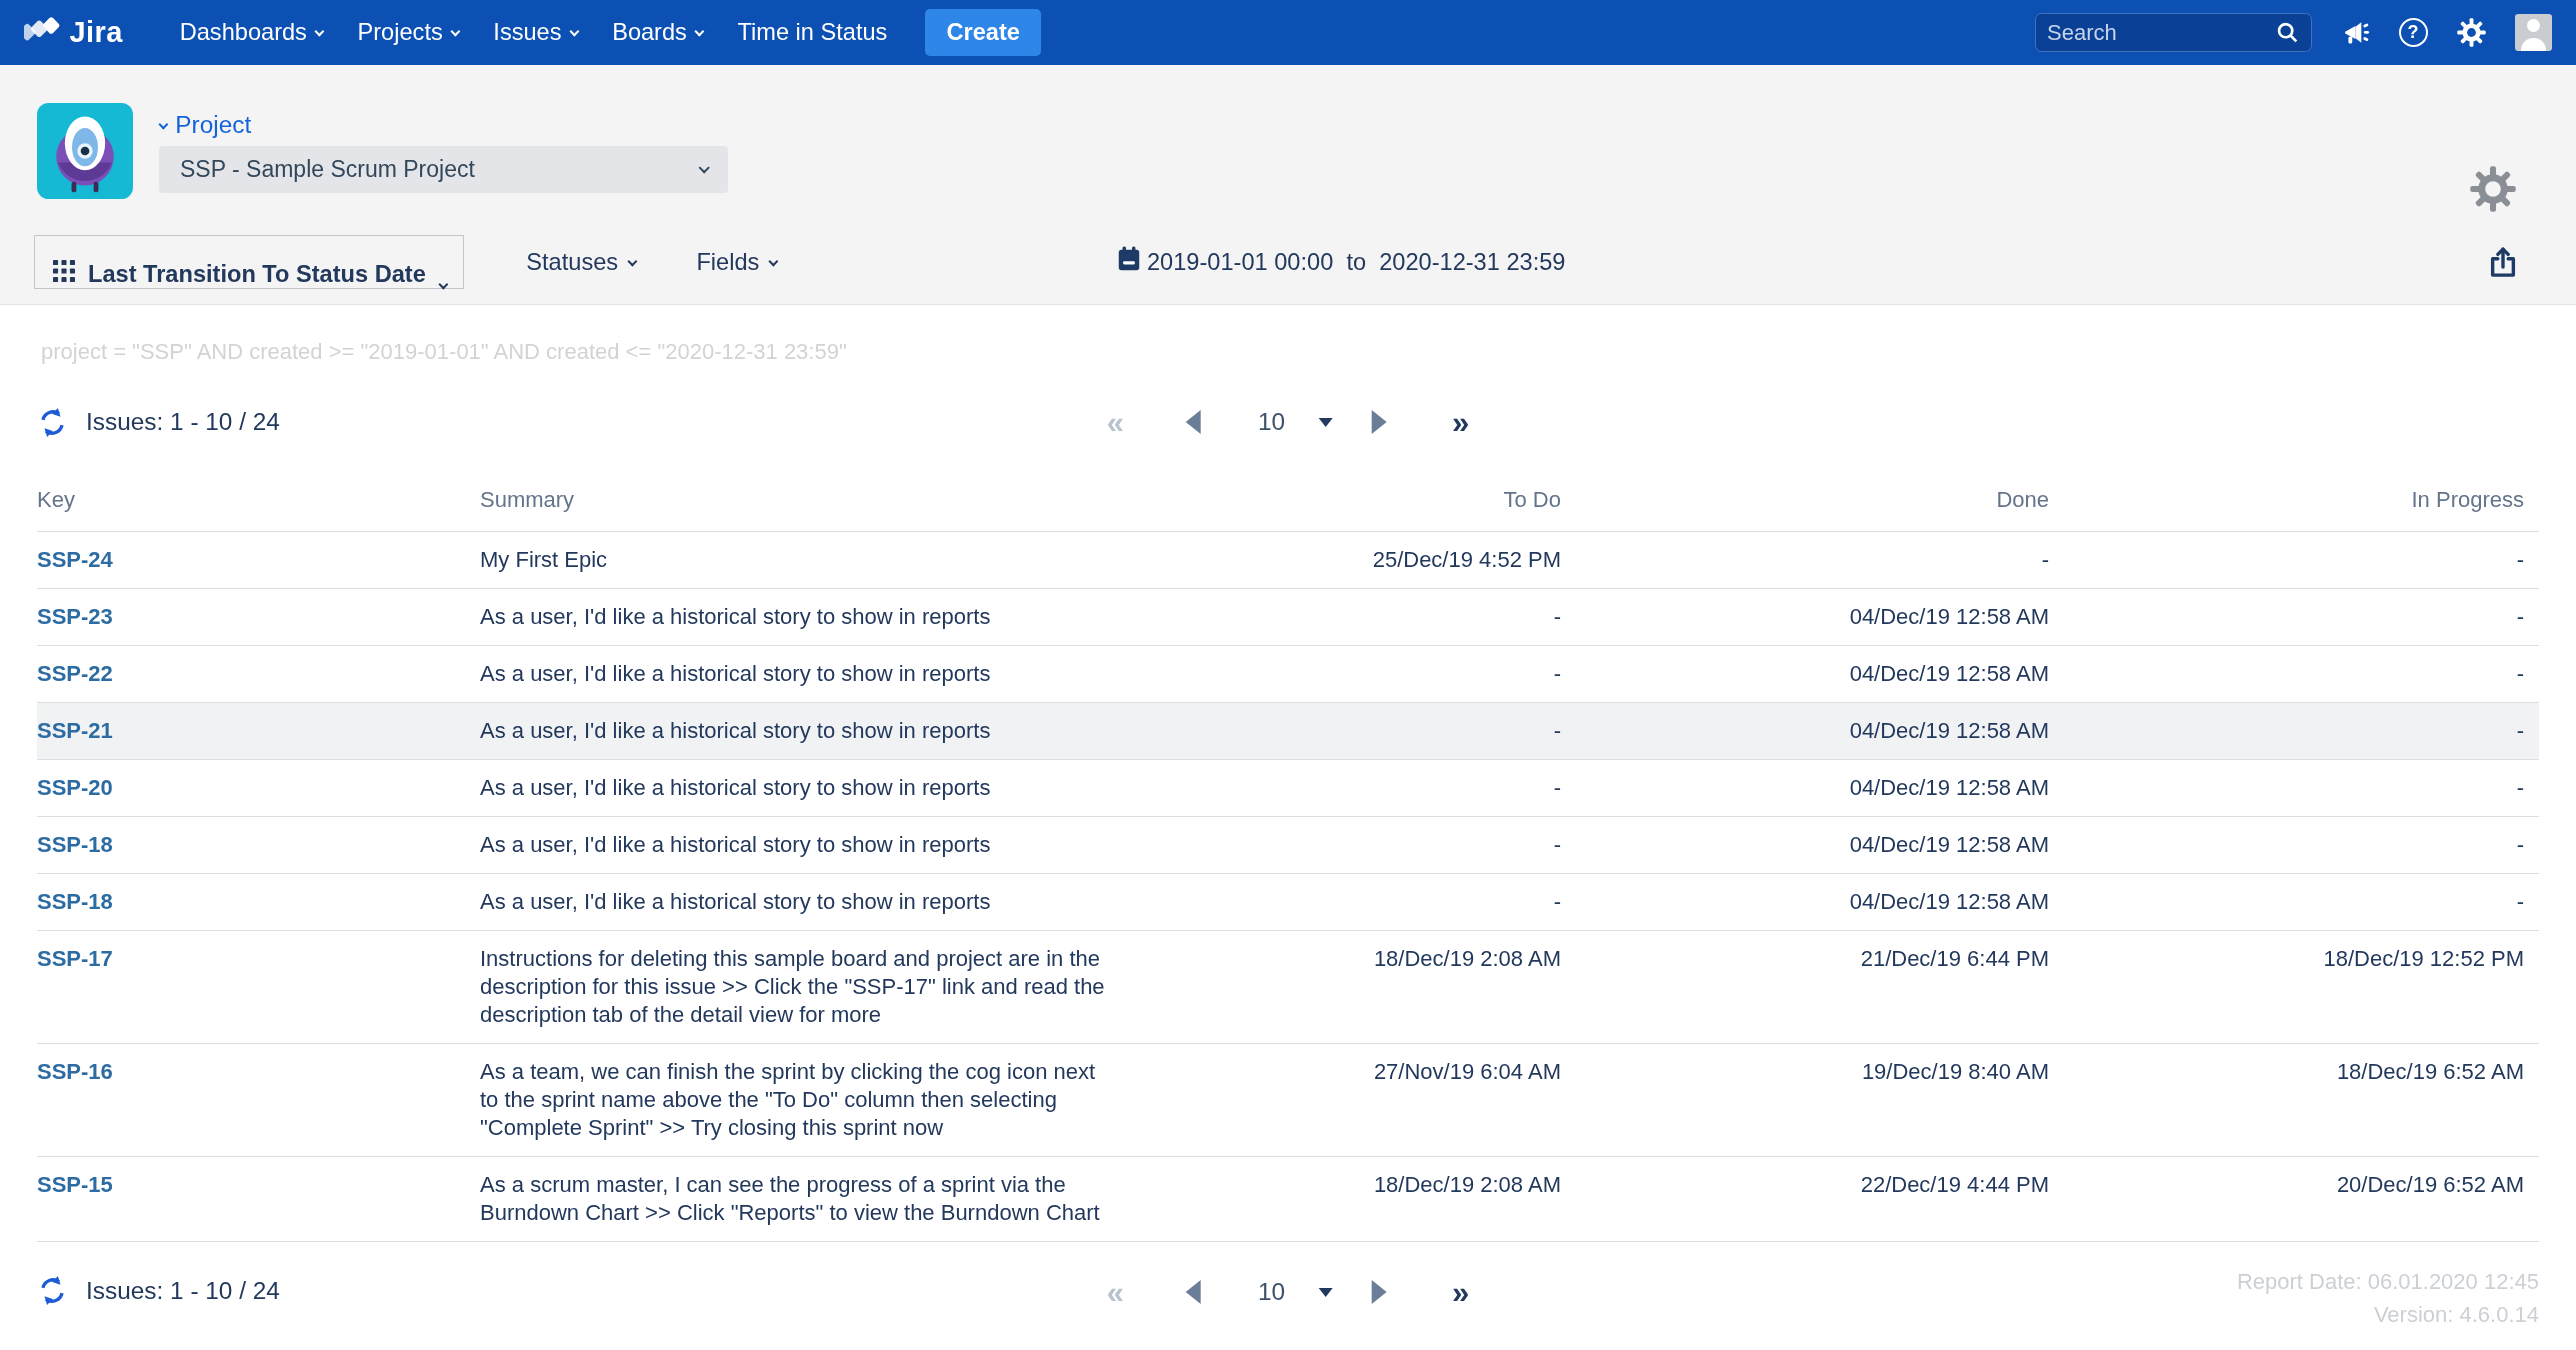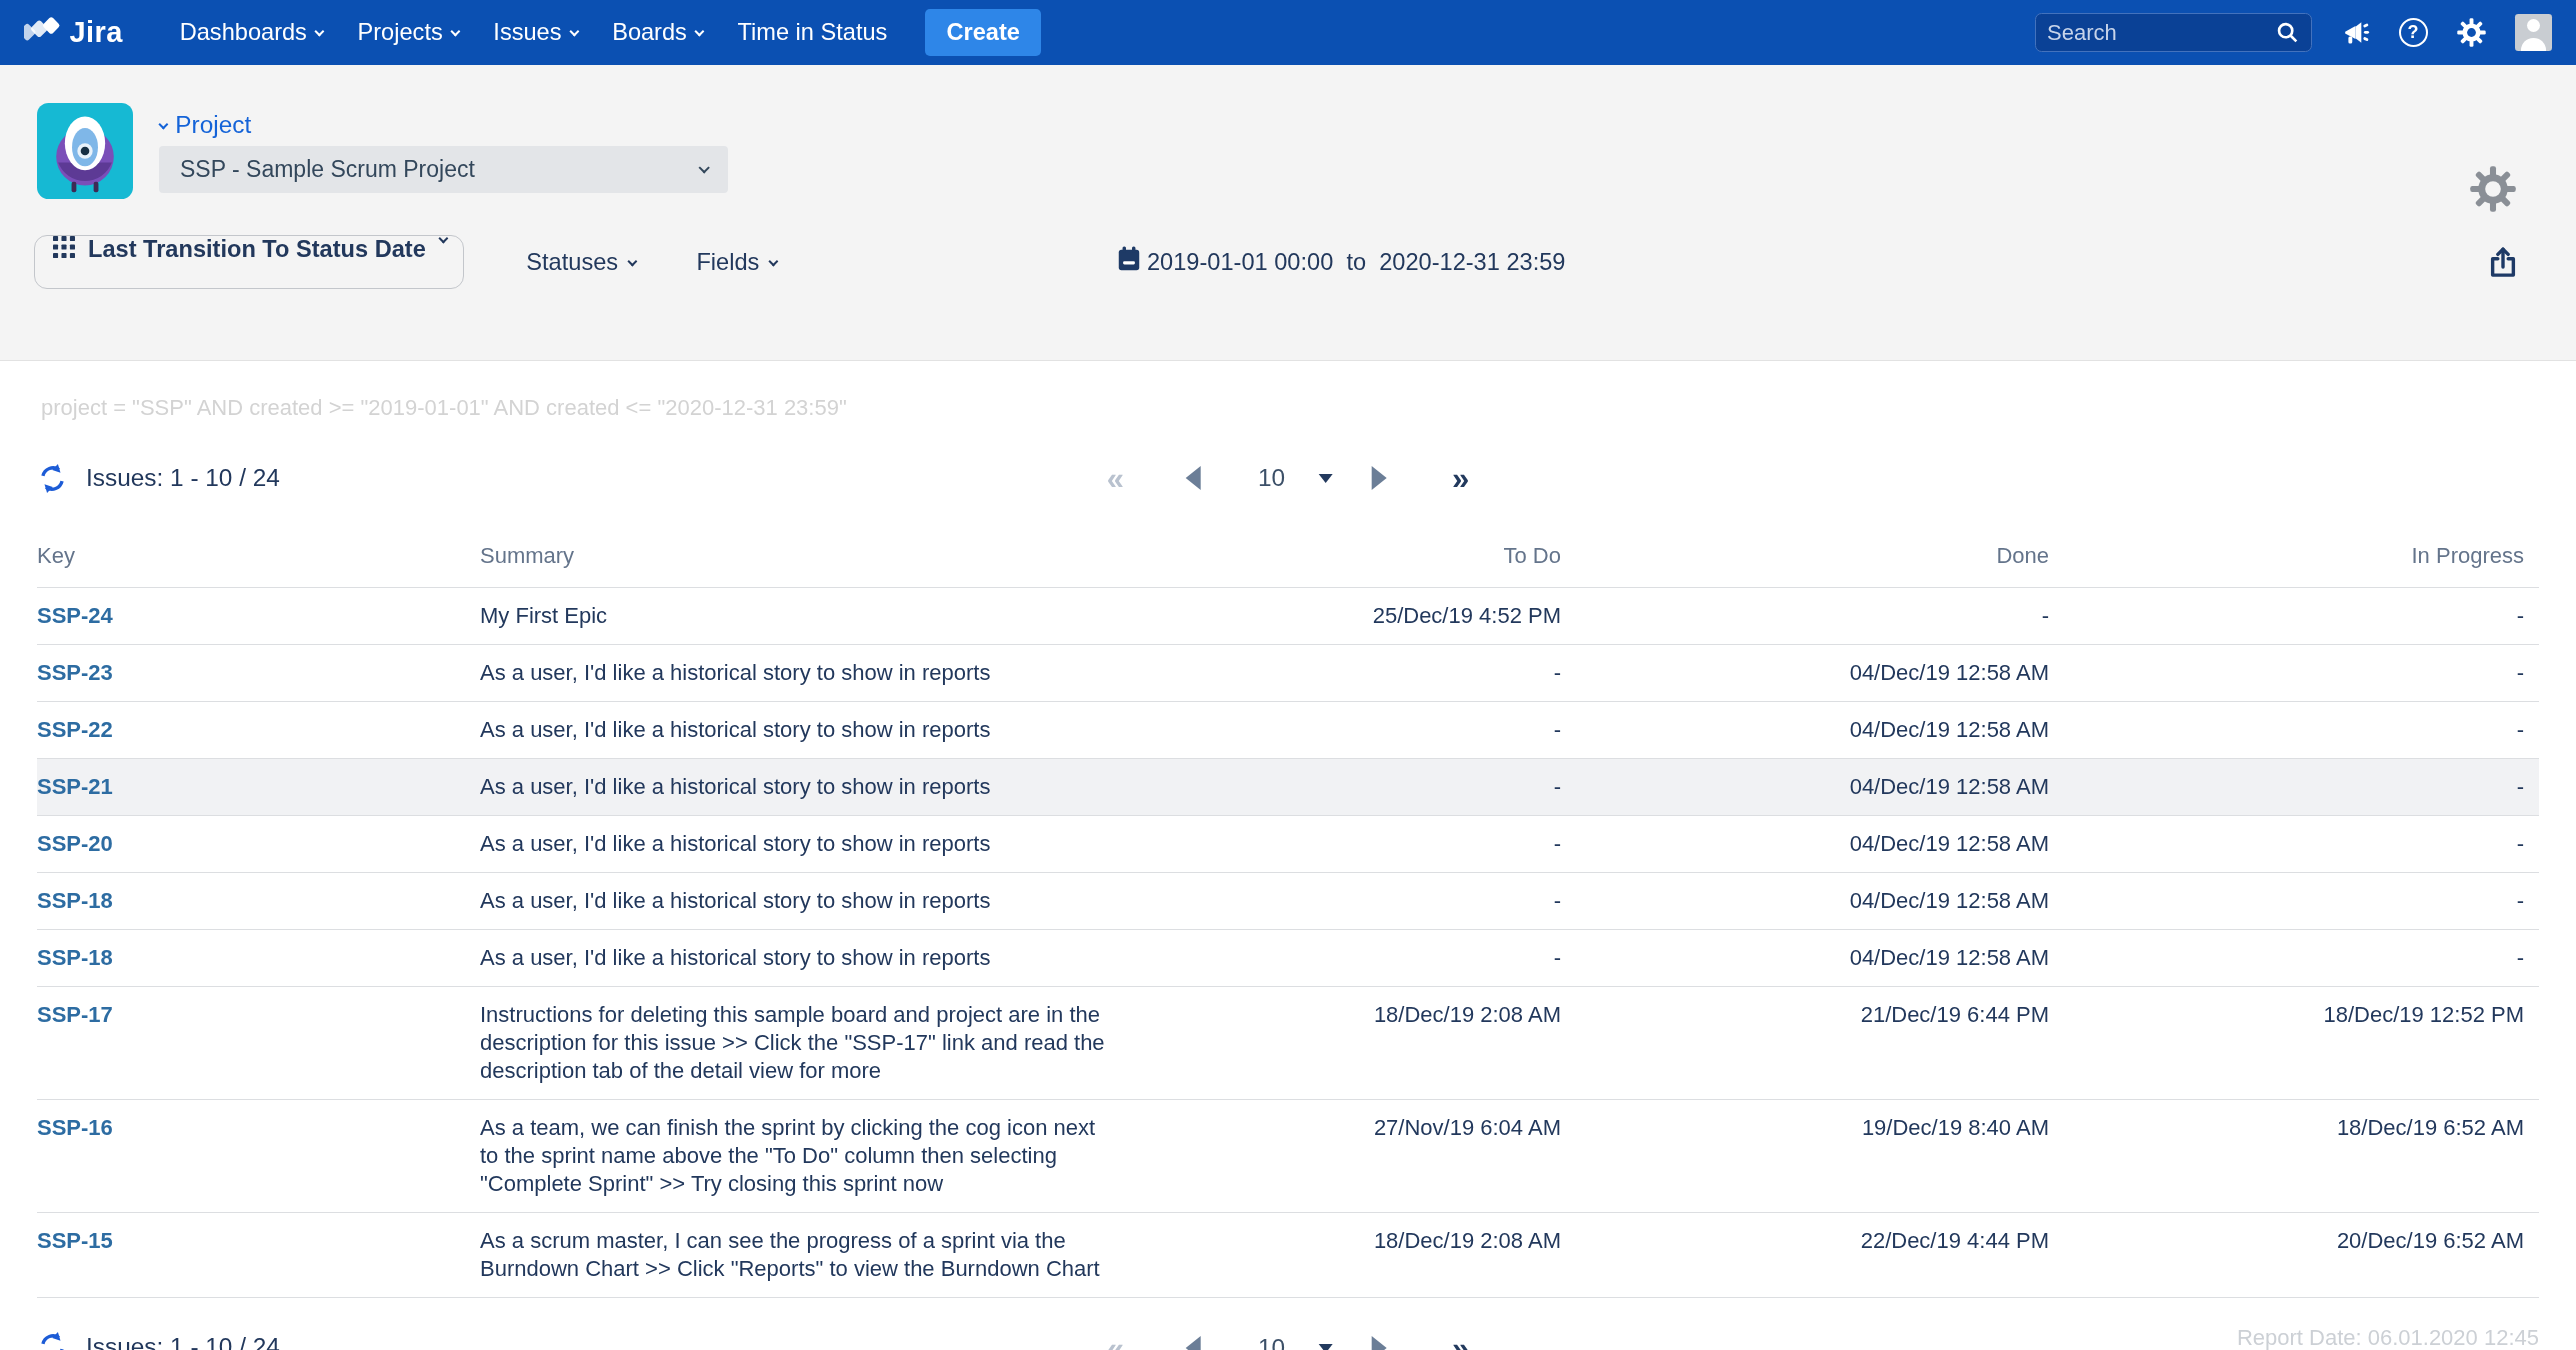--- a/index.html
+++ b/index.html
@@ -24,28 +24,28 @@
   .nav-right{margin-left:auto;display:flex;align-items:center;gap:28px;}
   .search-box{display:flex;align-items:center;background:var(--navbar_search_bg);border:1.6px solid var(--navbar_search_border);border-radius:6.5px;width:277px;height:39px;padding:0 11.4px;}
   .search-box input{flex:1;background:transparent;border:none;outline:none;color:#a3a3a3;font-size:22px;font-family:inherit;min-width:0;}
   .search-box input::placeholder{color:#c7d4ea;}
   .help-circle{width:29px;height:29px;border:2.4px solid #fff;border-radius:50%;display:flex;align-items:center;justify-content:center;font-size:18px;font-weight:700;color:#fff;cursor:pointer;}
   .avatar{width:37px;height:37px;background:#c9cdd2;border-radius:3.3px;position:relative;overflow:hidden;cursor:pointer;}
   .avatar::before{content:"";position:absolute;top:4.9px;left:12.2px;width:13px;height:13px;border-radius:50%;background:#fff;}
   .avatar::after{content:"";position:absolute;bottom:-1.6px;left:6.5px;width:24.4px;height:14.6px;border-radius:12.2px 12.2px 0 0;background:#fff;}
   .icon-btn{cursor:pointer;display:flex;align-items:center;}
   
-  .section{position:relative;height:296px;background:var(--section_bg);border-bottom:1.6px solid #e2e2e2;}
+  .section{position:relative;height:240px;background:var(--section_bg);border-bottom:1.6px solid #e2e2e2;}
   .project-avatar{position:absolute;left:37px;top:38px;width:96px;height:96px;cursor:pointer;}
   .project-toggle{position:absolute;left:159px;top:46px;display:flex;align-items:center;gap:9.8px;color:var(--project_label);font-size:24.4px;cursor:pointer;}
   .project-select{position:absolute;left:159px;top:81px;width:569px;height:47px;background:var(--select_bg);border-radius:4.1px;display:flex;align-items:center;padding:0 21px;font-size:23px;color:#33475b;cursor:pointer;}
   .project-select .chev{margin-left:auto;}
   .section-gear{position:absolute;right:57px;top:98px;cursor:pointer;}
   .filter-row{position:absolute;left:34px;top:170px;right:37px;display:flex;align-items:center;}
-  .report-type-btn{display:flex;align-items:flex-start;gap:13px;border:1.6px solid #c3c6cb;border-radius:13px;height:54px;padding:0 18px;font-size:23.6px;font-weight:700;color:var(--text_dark);background:transparent;cursor:pointer;font-family:inherit;}
+  .report-type-btn{display:flex;align-items:flex-end;gap:13px;border:1.6px solid #c3c6cb;border-radius:0;height:54px;padding:0 18px;font-size:23.6px;font-weight:700;color:var(--text_dark);background:transparent;cursor:pointer;font-family:inherit;}
   .flt-dd{display:flex;align-items:center;gap:9.8px;font-size:23.6px;color:var(--text_dark);margin-left:62px;cursor:pointer;}
   .date-range{position:absolute;left:1082px;display:flex;align-items:center;gap:5px;font-size:23.6px;color:var(--text_dark);cursor:pointer;}
   .date-range .to-word{margin:0 8.1px;}
   .export-btn{position:absolute;right:18px;cursor:pointer;display:flex;}
   
   .jql{margin:34px 0 0 41px;font-size:22px;color:var(--jql);}
   .issues-row{margin:34px 37px 0 37px;display:flex;align-items:center;position:relative;height:46px;}
   .issues-label{display:flex;align-items:center;gap:18px;font-size:24.4px;color:var(--text_dark);}
   .refresh{cursor:pointer;display:flex;}
   .pagination{position:absolute;left:50%;transform:translateX(-50%);display:flex;align-items:center;}

